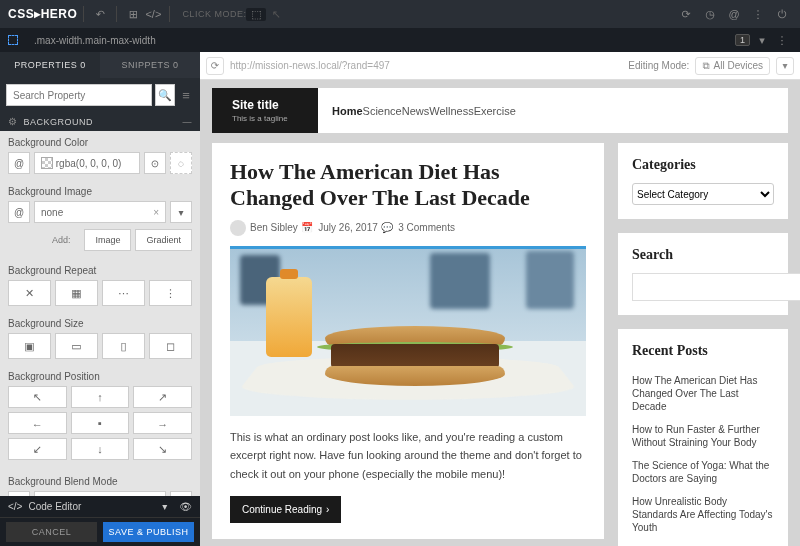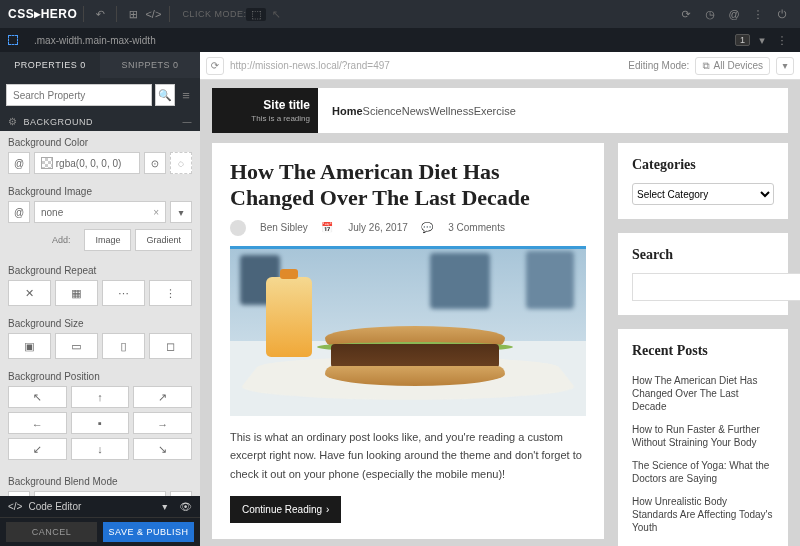--- a/index.html
+++ b/index.html
@@ -48,30 +48,30 @@
 .btn-cancel{flex:1;background:#333;color:#999;border:none;font-size:9px;letter-spacing:0.5px;cursor:pointer}
 .btn-save{flex:1;background:#2173d6;color:#fff;border:none;font-size:9px;letter-spacing:0.5px;cursor:pointer}
 .preview{flex:1;background:#d4d4d4;display:flex;flex-direction:column}
 .urlbar{height:28px;background:#fff;border-bottom:1px solid #ddd;display:flex;align-items:center;padding:0 6px;gap:6px;font-size:10px;color:#888}
 .refresh{width:18px;height:18px;border:1px solid #ddd;border-radius:3px;display:flex;align-items:center;justify-content:center;cursor:pointer}
 .url{flex:1;color:#aaa}
 .emode{color:#888;font-size:10px}
 .dev{border:1px solid #ddd;padding:2px 6px;border-radius:3px;display:flex;align-items:center;gap:4px;cursor:pointer}
 .site{flex:1;overflow:auto;padding:8px 12px 12px}
 .header{display:flex;background:#fff;margin-bottom:10px}
-.stitle{width:106px;background:#1a1a1a;color:#fff;padding:10px 8px;text-align:right}
+.stitle{width:106px;background:#1a1a1a;color:#fff;padding:10px 20px;text-align:left}
 .stitle .t{font-size:12px;font-weight:700}
 .stitle .s{font-size:8px;color:#aaa;margin-top:2px}
 .nav{flex:1;display:flex;align-items:center;padding:0 14px;font-size:11px;color:#555}
 .nav .ni{cursor:pointer}
 .nav .ni.active{font-weight:700;color:#222}
 .content{display:flex;gap:14px;align-items:flex-start}
 .post{flex:1;background:#fff;padding:16px 18px}
 .post h1{font-family:Georgia,serif;font-size:22px;line-height:1.2;color:#222;font-weight:700;margin-bottom:8px}
-.meta{display:flex;align-items:center;gap:14px;font-size:10px;color:#666;margin-bottom:10px}
+.meta{display:flex;align-items:center;gap:4px;font-size:10px;color:#666;margin-bottom:10px}
 .avatar{width:16px;height:16px;border-radius:50%;background:#ddd}
 .hero{width:100%;height:170px;border-top:3px solid #3a9bd9;margin-bottom:12px}
 .excerpt{font-size:11px;color:#444;line-height:1.7;margin-bottom:12px}
 .cta{background:#1a1a1a;color:#fff;font-size:10px;padding:8px 12px;display:inline-flex;align-items:center;gap:4px;cursor:pointer}
 .aside{width:170px;display:flex;flex-direction:column;gap:14px}
 .widget{background:#fff;padding:14px 14px}
 .widget h3{font-family:Georgia,serif;font-size:14px;color:#222;margin-bottom:10px}
 .srow{display:flex;gap:4px}
 .sinp{flex:1;height:28px;border:1px solid #ddd}
 .sel{width:100%;height:22px;border:1px solid #ccc;font-size:10px;background:#fff;border-radius:3px}
@@ -224,21 +224,21 @@
       <div class="dev">
           <span>⧉</span>
           <span>All Devices</span>
         </div>
       <div class="refresh">▾</div>
     </div>
     <div class="site">
       <div class="header">
         <div class="stitle">
           <div class="t">Site title</div>
-          <div class="s">This is a reading</div>
+          <div class="s">This is a tagline</div>
         </div>
         <div class="nav">
           <span class="ni active">Home</span>
           <span class="ni">Science</span>
           <span class="ni">News</span>
           <span class="ni">Wellness</span>
           <span class="ni">Exercise</span>
         </div>
       </div>
       <div class="content">

